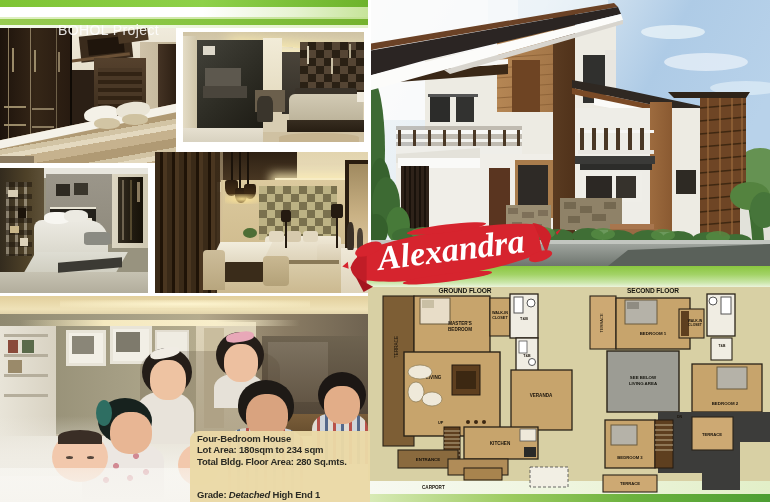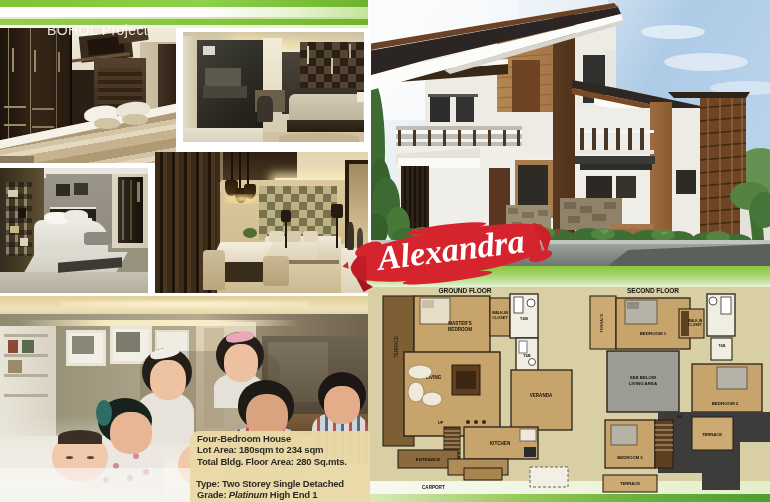--- a/index.html
+++ b/index.html
@@ -628,20 +628,20 @@
 <text x="112" y="46" transform="rotate(-7 112 42)" text-anchor="middle" font-family="Liberation Serif, serif" font-style="italic" font-weight="bold" font-size="34" fill="#ffffff">Alexandra</text>
 </svg>
 </div>
 
 <div class="abs" id="textblock" style="left:190px;top:431px;width:180px;height:71px;background:rgba(234,217,166,0.97);border-radius:9px 0 0 0;">
   <div style="position:absolute;left:7px;top:2px;width:172px;font-size:9.5px;line-height:11.3px;font-weight:bold;color:#2b2b24;white-space:nowrap;letter-spacing:-0.2px;">
     Four-Bedroom House<br>
     Lot Area: 180sqm to 234 sqm<br>
     Total Bldg. Floor Area: 280 Sq.mts.<br>
     <br>
-    <span style="margin-left:-1px">Type: Two Storey Single Detached</span><br>
-    Grade: <i>Platinum</i> High End 1
+    <br>
+    Grade: <i>Detached</i> High End 1
   </div>
 </div>
 
-<div class="abs" style="left:47px;top:22px;width:160px;height:16px;font-size:14px;letter-spacing:0.4px;color:rgba(255,255,255,0.87);font-weight:normal;">BOHOL Project</div>
+<div class="abs" style="left:58px;top:22px;width:160px;height:16px;font-size:14px;letter-spacing:0.4px;color:rgba(255,255,255,0.87);font-weight:normal;">BOHOL Project</div>
 
 </div>
 
 </body></html>

